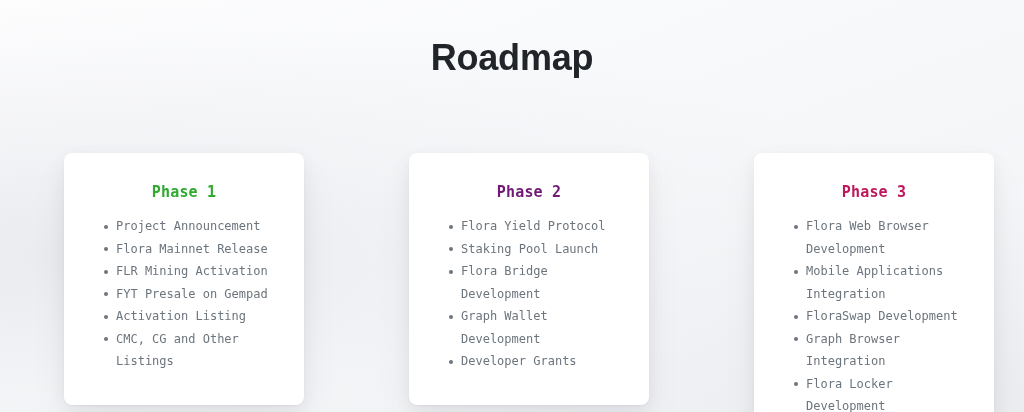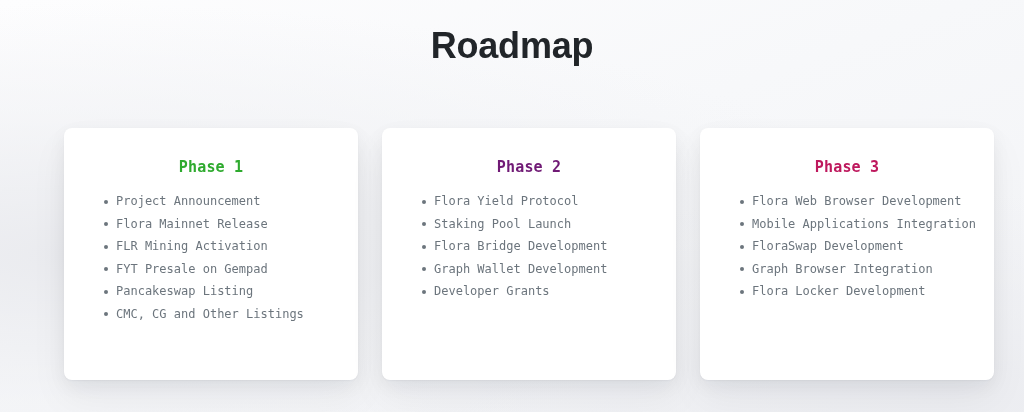--- a/index.html
+++ b/index.html
@@ -21,21 +21,21 @@
     height: 412px;
     box-sizing: border-box;
     background:
       radial-gradient(120% 90% at 8% 62%, rgba(233,234,238,0.95) 0%, rgba(240,241,244,0.55) 38%, rgba(255,255,255,0) 68%),
       radial-gradient(100% 80% at 92% 96%, rgba(235,236,240,0.9) 0%, rgba(255,255,255,0) 62%),
       linear-gradient(160deg, #fdfdfe 0%, #f7f8fa 45%, #f2f3f6 100%);
     overflow: hidden;
   }
 
   #page-title {
-    margin: 0;
+    margin: 12px;
     padding-top: 24px;
     text-align: center;
     font-family: "Liberation Sans", sans-serif;
     font-size: 36px;
     font-weight: bold;
     line-height: 44px;
     letter-spacing: -0.2px;
     color: #212529;
   }
 
@@ -44,30 +44,31 @@
     top: 128px;
     left: 64px;
     width: 930px;
     display: flex;
     flex-direction: row;
     justify-content: space-between;
     align-items: flex-start;
   }
 
   .phase-card {
-    width: 294px;
+    width: 240px;
     min-height: 252px;
     box-sizing: border-box;
     background: #ffffff;
     border-radius: 8px;
     padding: 28px 18px 26px 18px;
     box-shadow:
       0 1px 2px rgba(24,28,40,0.045),
       0 6px 18px rgba(24,28,40,0.055),
       0 18px 38px rgba(24,28,40,0.05);
+    margin-top: 25px;
   }
 
   .phase-title {
     margin: 0 0 12px 0;
     text-align: center;
     font-family: "DejaVu Sans Mono", "Liberation Mono", monospace;
     font-size: 15px;
     font-weight: bold;
     line-height: 22px;
     letter-spacing: 0.2px;
@@ -109,21 +110,21 @@
 
   <div id="cards">
 
     <section class="phase-card">
       <h2 class="phase-title" style="color: rgb(46, 170, 46);">Phase 1</h2>
       <ul class="phase-list">
         <li>Project Announcement</li>
         <li>Flora Mainnet Release</li>
         <li>FLR Mining Activation</li>
         <li>FYT Presale on Gempad</li>
-        <li>Pancakeswap Listing</li>
+        <li>Activation Listing</li>
         <li>CMC, CG and Other Listings</li>
       </ul>
     </section>
 
     <section class="phase-card">
       <h2 class="phase-title" style="color: #701a75;">Phase 2</h2>
       <ul class="phase-list">
         <li>Flora Yield Protocol</li>
         <li>Staking Pool Launch</li>
         <li>Flora Bridge Development</li>

